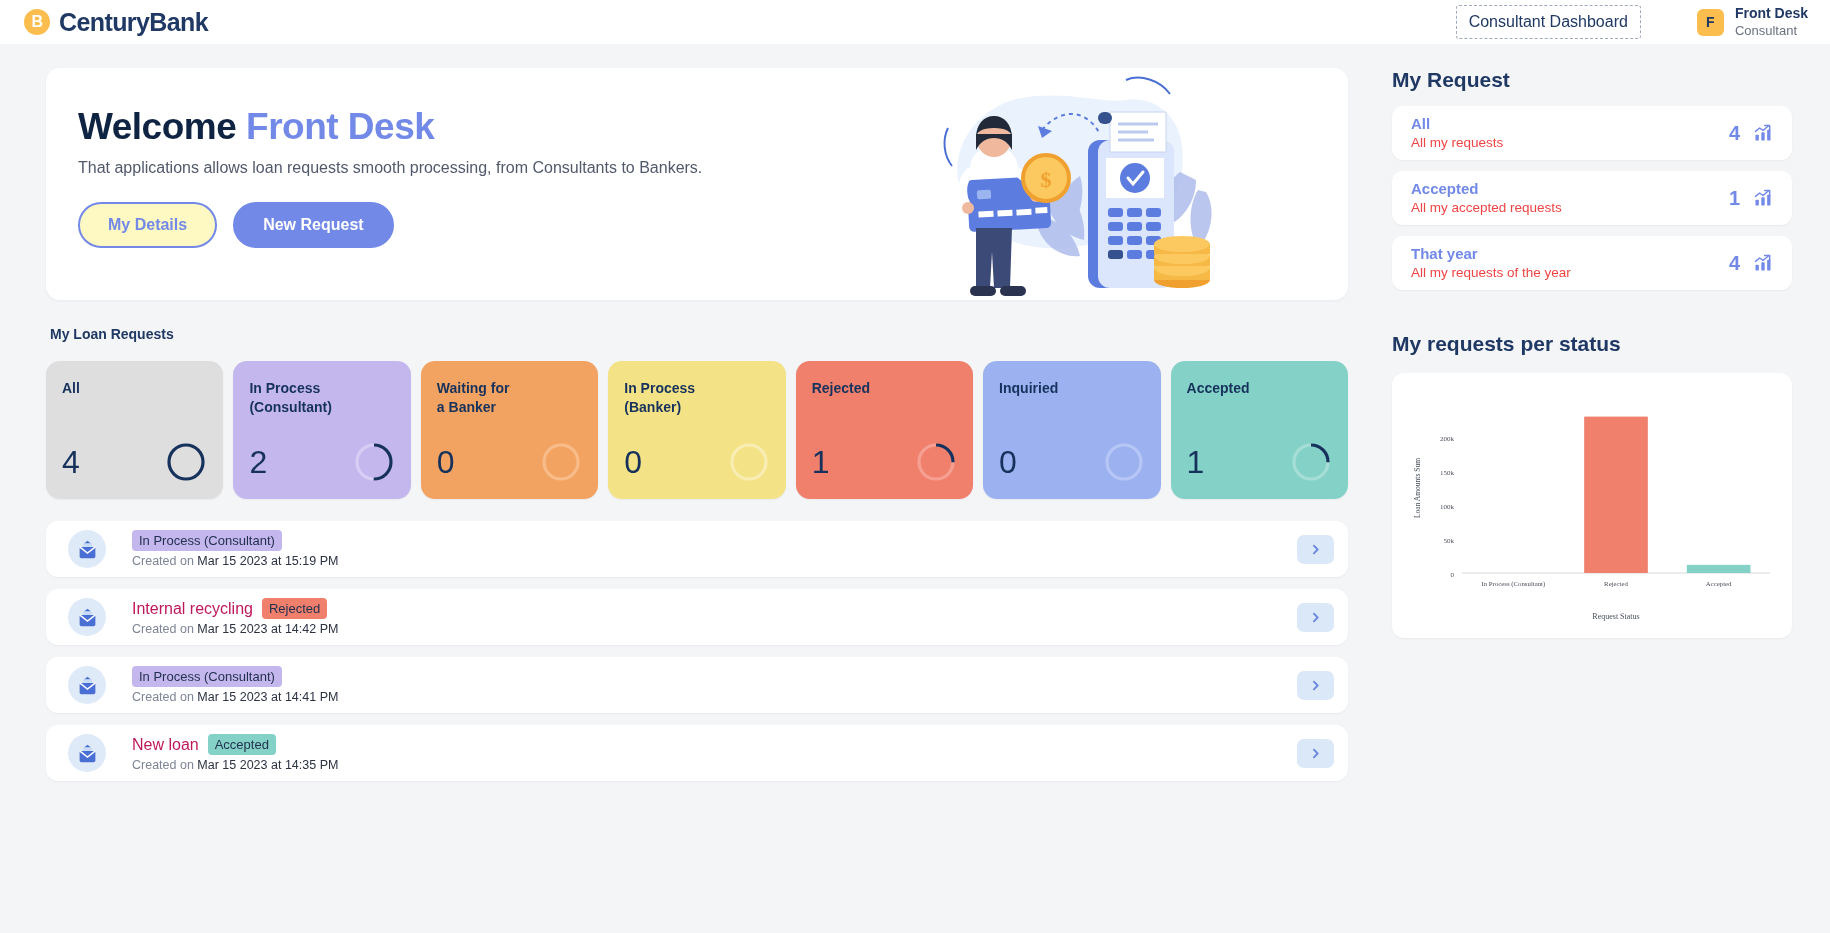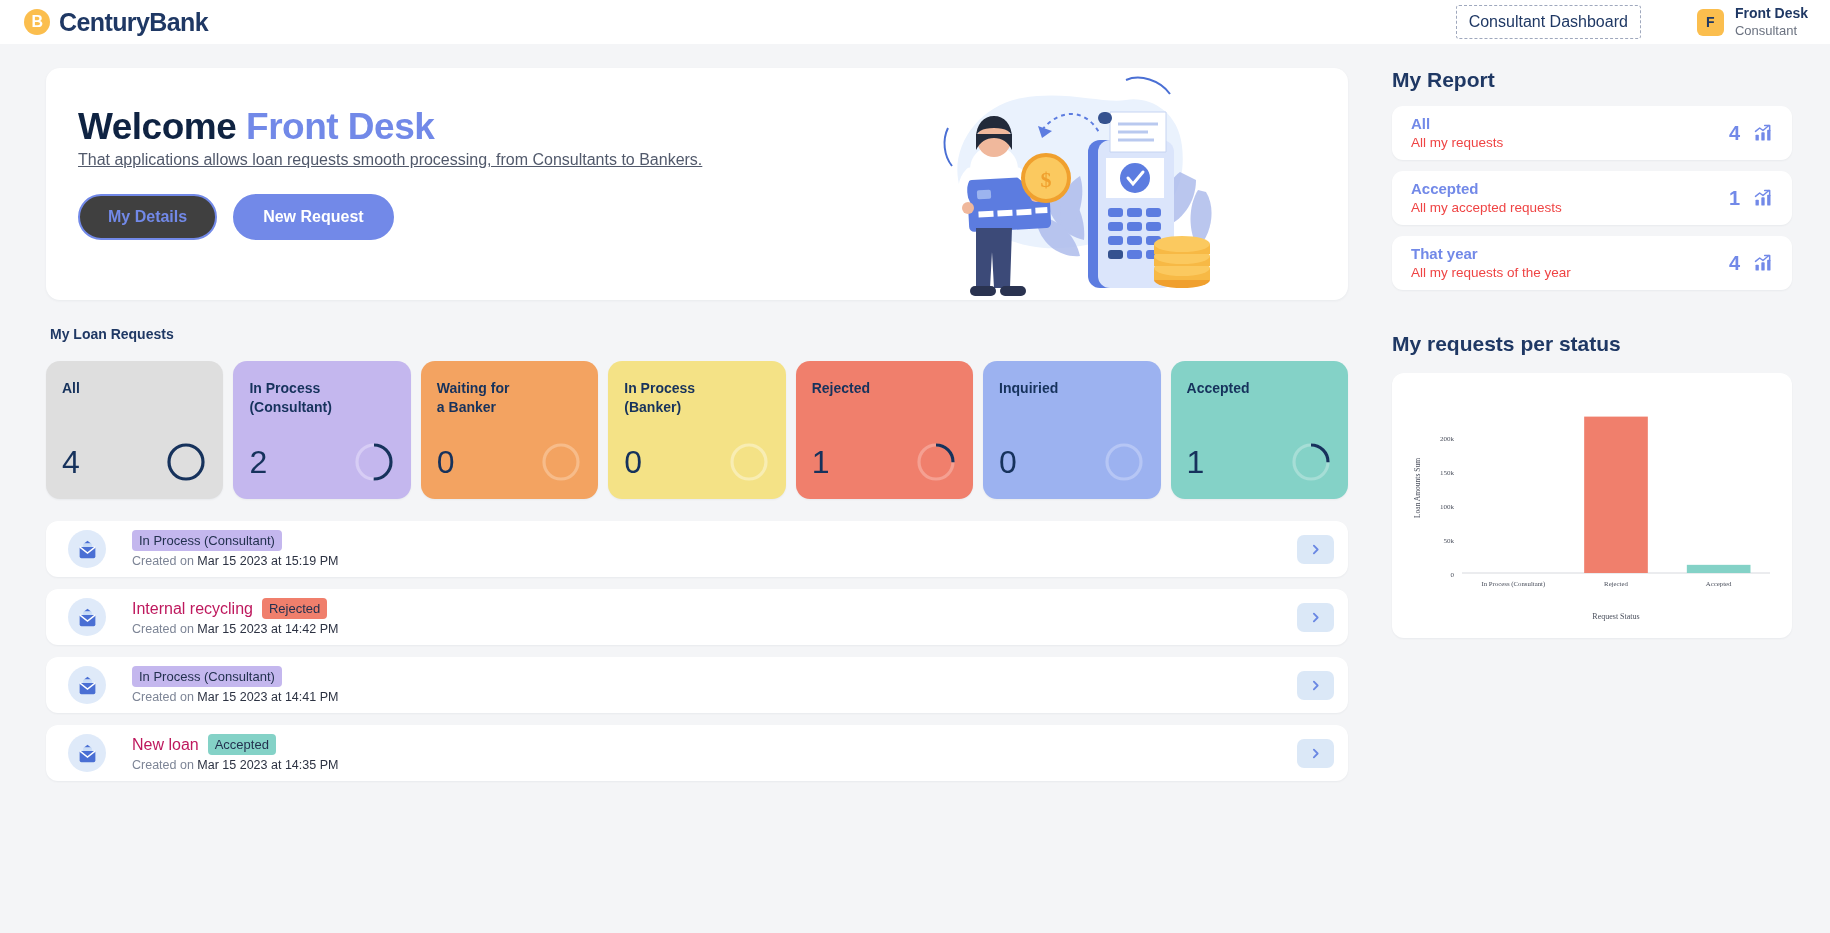--- a/index.html
+++ b/index.html
@@ -61,28 +61,28 @@
     background: #ffffff; border-radius: 14px;
     height: 232px; position: relative; overflow: hidden;
     box-shadow: 0 1px 3px rgba(20,30,60,.05);
     padding: 38px 0 7px 32px;
   }
   .hero h1 {
     font-size: 37px; font-weight: 700; color: #0f2342; letter-spacing: -.5px;
   }
   .hero h1 em { font-style: normal; color: #7289e8; }
   .hero p {
-    margin-top: 0; font-size: 16px; color: #51596b; line-height: 1.45; text-decoration: underline;
+    margin-top: 8px; font-size: 16px; color: #51596b; line-height: 1.45;
   }
   .hero-btns { margin-top: 23px; display: flex; gap: 16px; }
   .btn {
     border-radius: 40px; font-size: 16px; font-weight: 700;
     padding: 12px 28px; cursor: pointer; border: 2px solid #7289e8;
   }
-  .btn-outline { background: #404040; color: #7289e8; }
+  .btn-outline { background: #fef9c3; color: #7289e8; }
   .btn-solid { background: #7289e8; color: #fff; border-color: #7289e8; }
   .hero-art {
     position: absolute; right: 118px; top: 0; width: 300px; height: 232px;
   }
 
   
   .sec-title {
     font-size: 14px; font-weight: 700; color: #1f3864; margin: 26px 0 19px 4px;
   }
 
@@ -448,21 +448,21 @@
      <button class="chev-btn">
        <svg width="13" height="13" viewBox="0 0 24 24">
          <path d="M9 5l7 7-7 7" fill="none" stroke="#6a88e3" stroke-width="3.4" stroke-linecap="round" stroke-linejoin="round"></path>
        </svg>
      </button>
         </div>
       </div>
   </div>
 
   <div class="col-right">
-    <div class="rep-title">My Report</div>
+    <div class="rep-title">My Request</div>
     <div id="report-list">
         <div class="rep-card">
           <div class="rep-text">
        <div class="rep-name">All</div>
        <div class="rep-desc">All my requests</div>
      </div>
      <div class="rep-right">
        <div class="rep-val">4</div>
        <svg width="22" height="20" viewBox="0 0 24 24">
          <rect x="3" y="14" width="4" height="7" rx="1" fill="#7289e8"></rect>

